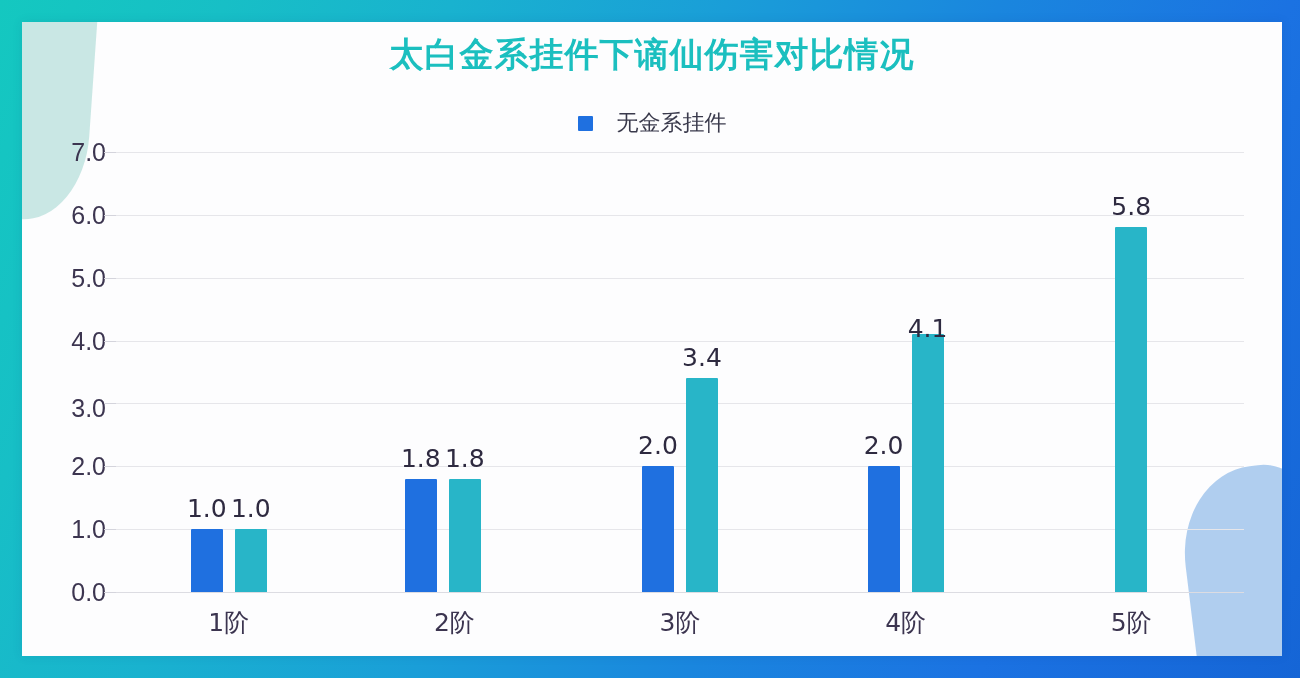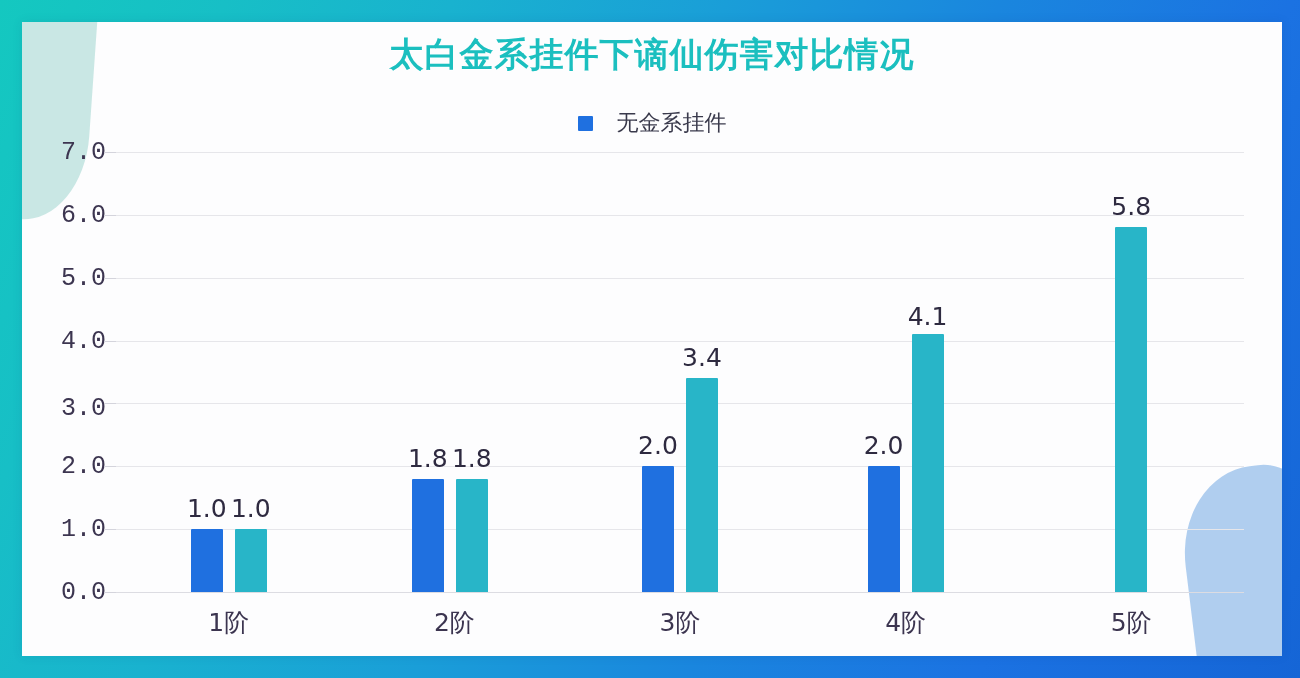--- a/index.html
+++ b/index.html
@@ -126,21 +126,21 @@
     top: 0;
     width: 96px;
     height: 440px;
   }
   .y-tick {
     position: absolute;
     right: 12px;
     transform: translateY(-50%);
     font-size: 25px;
     color: #3c3550;
-    font-family: Liberation Mono, monospace;
+    font-family: Liberation Sans, sans-serif;
   }
 
   #grid-area {
     position: absolute;
     left: 94px;
     top: 0;
     width: 1128px;
     height: 440px;
   }
   .gridline {
@@ -269,21 +269,21 @@
           <div class="bar-group" style="left: 0px; width: 225.6px;">
             <div class="bar-wrap">
               <div class="bar-value" style="bottom: 68.8571px;">1.0</div>
               <div class="bar" style="height: 62.8571px; background: rgb(31, 112, 224);"></div>
             </div>
             <div class="bar-wrap">
               <div class="bar-value" style="bottom: 68.8571px;">1.0</div>
               <div class="bar" style="height: 62.8571px; background: rgb(40, 181, 200);"></div>
             </div>
           </div>
-          <div class="bar-group" style="left: 221px; width: 225.6px; text-decoration: underline;">
+          <div class="bar-group" style="left: 214px; width: 225.6px; text-decoration: underline;">
             <div class="bar-wrap">
               <div class="bar-value" style="bottom: 119.143px;">1.8</div>
               <div class="bar" style="height: 113.143px; background: rgb(31, 112, 224);"></div>
             </div>
             <div class="bar-wrap">
               <div class="bar-value" style="bottom: 119.143px;">1.8</div>
               <div class="bar" style="height: 113.143px; background: rgb(40, 181, 200);"></div>
             </div>
           </div>
           <div class="bar-group" style="left: 451.2px; width: 225.6px;">
@@ -295,21 +295,21 @@
               <div class="bar-value" style="bottom: 219.714px;">3.4</div>
               <div class="bar" style="height: 213.714px; background: rgb(40, 181, 200);"></div>
             </div>
           </div>
           <div class="bar-group" style="left: 676.8px; width: 225.6px;">
             <div class="bar-wrap">
               <div class="bar-value" style="bottom: 131.714px;">2.0</div>
               <div class="bar" style="height: 125.714px; background: rgb(31, 112, 224);"></div>
             </div>
             <div class="bar-wrap">
-              <div class="bar-value" style="bottom: 261px; margin-top: 43px;">4.1</div>
+              <div class="bar-value" style="bottom: 249px; margin-top: 43px;">4.1</div>
               <div class="bar" style="height: 257.714px; background: rgb(40, 181, 200);"></div>
             </div>
           </div>
           <div class="bar-group" style="left: 902.4px; width: 225.6px;">
             <div class="bar-wrap">
               <div class="bar-value" style="bottom: 370.571px;">5.8</div>
               <div class="bar" style="height: 364.571px; background: rgb(40, 181, 200);"></div>
             </div>
           </div>
         </div>

